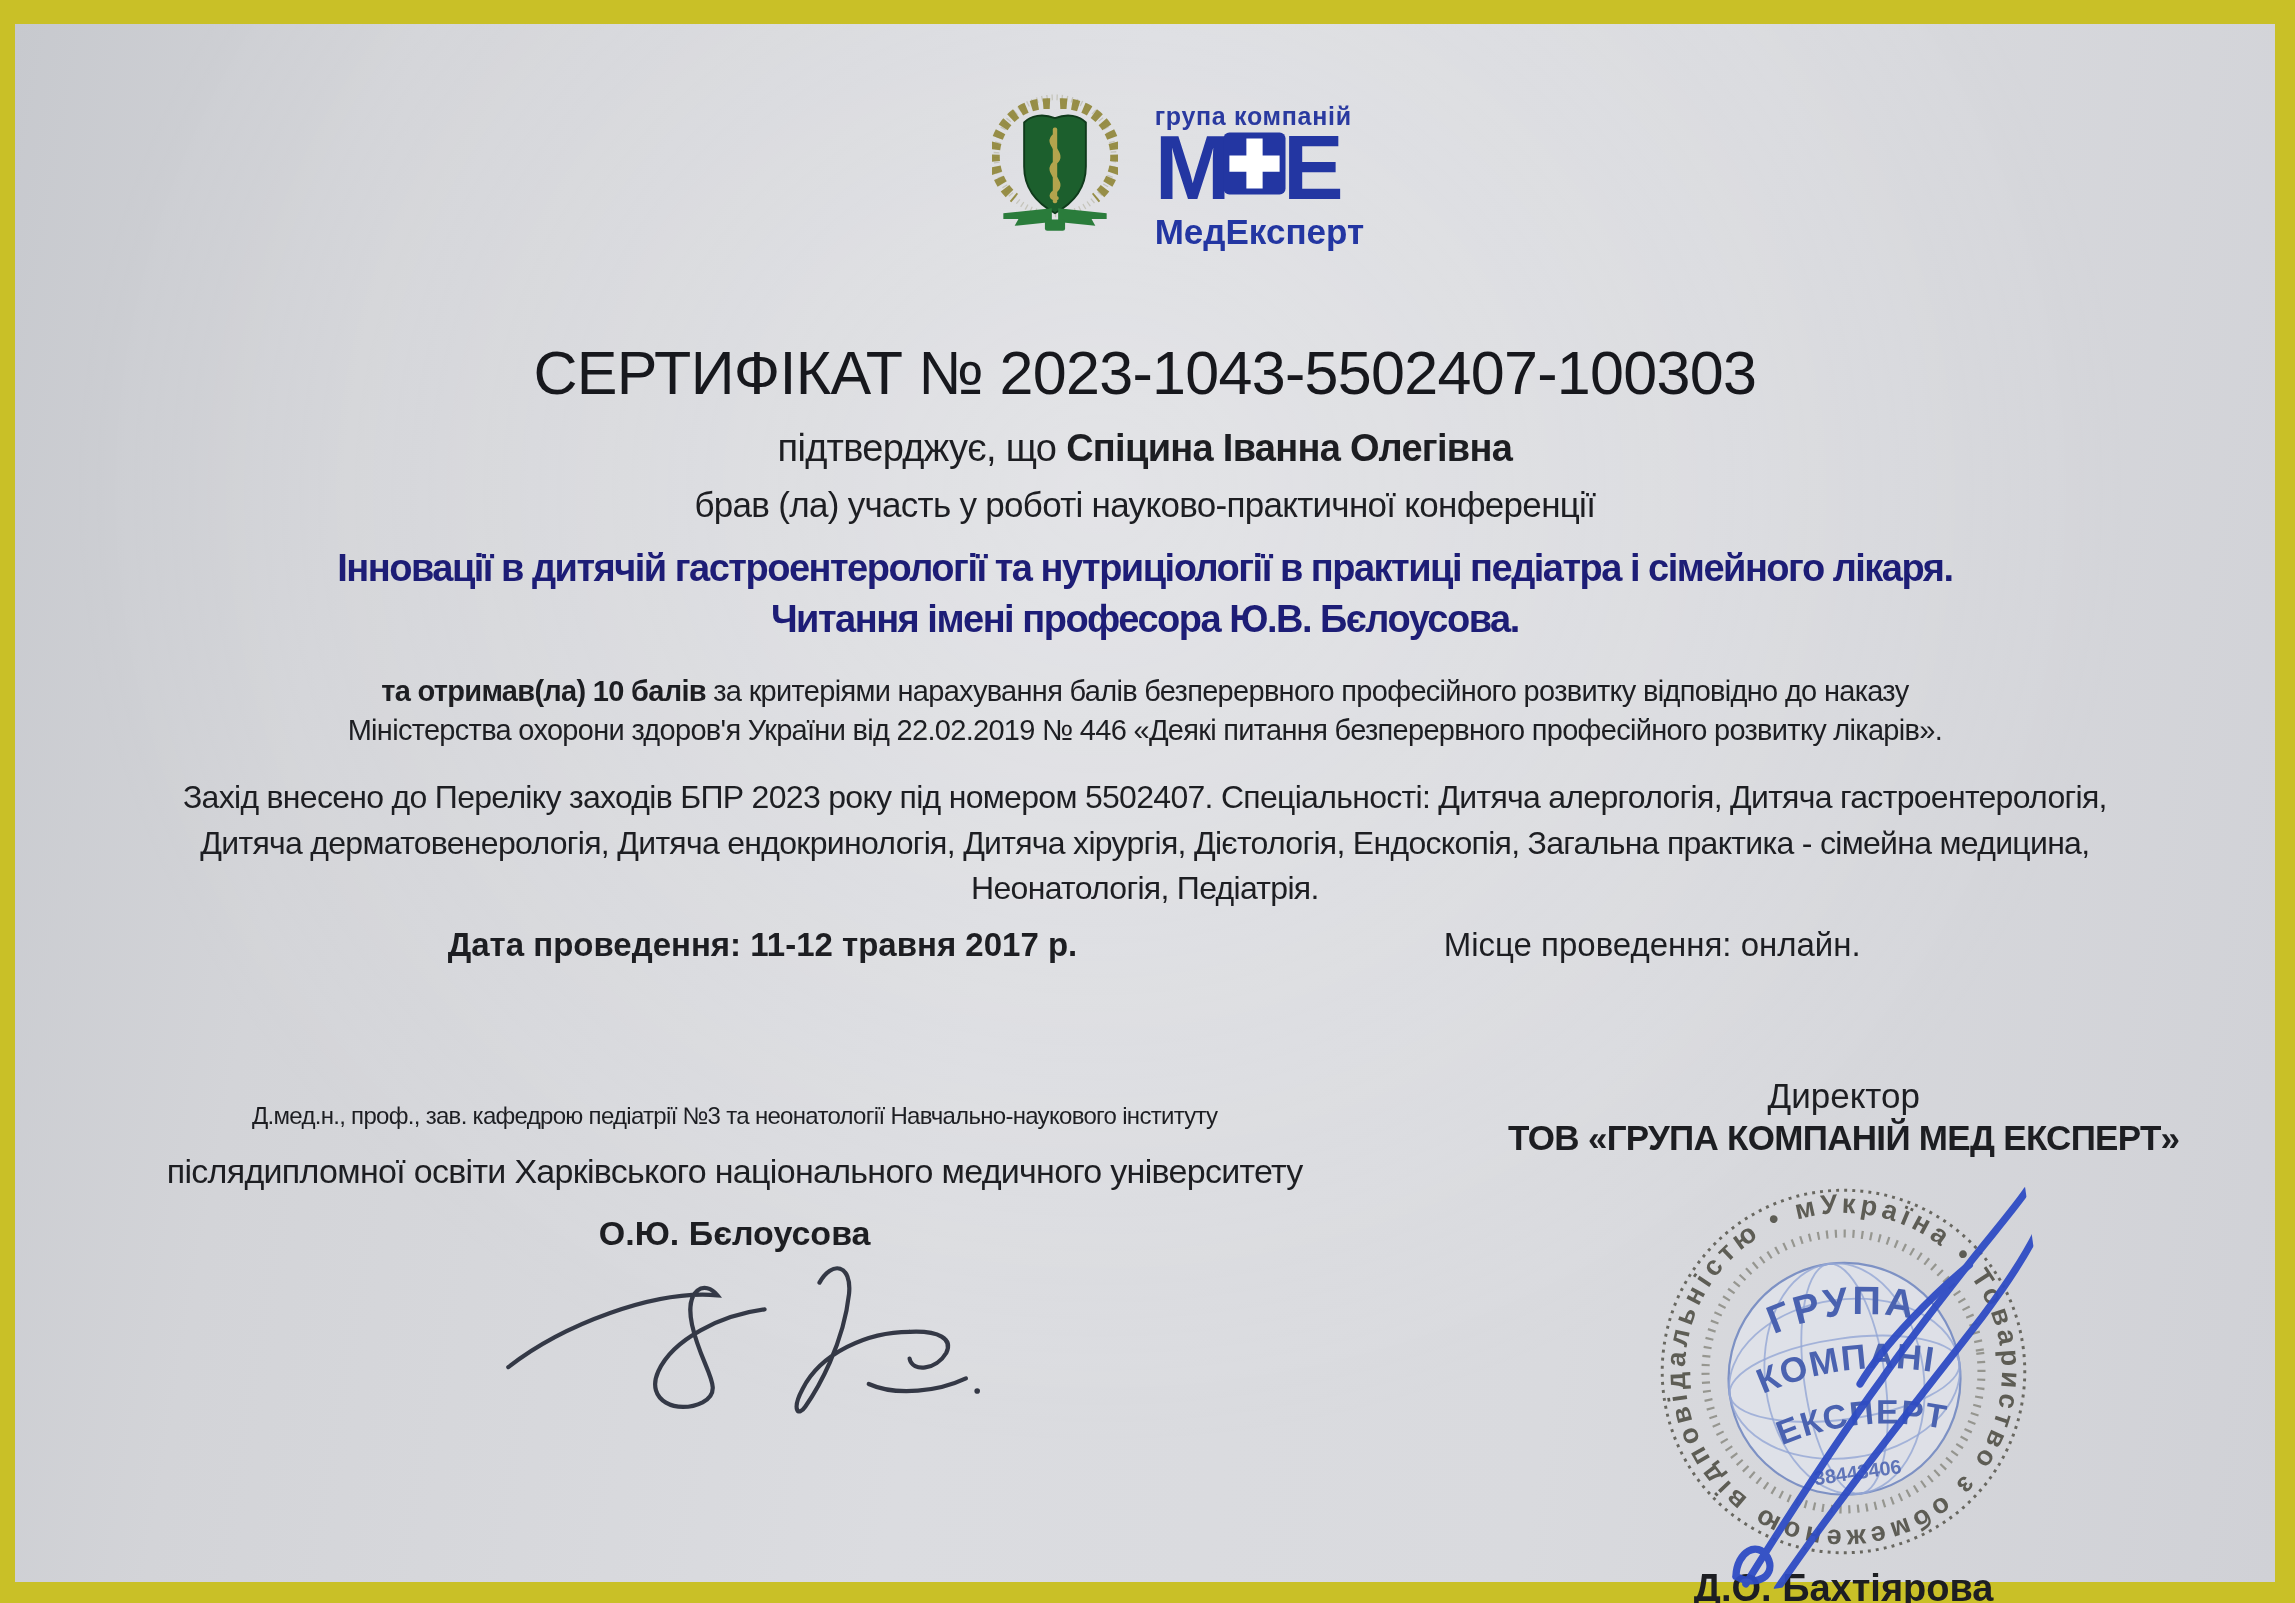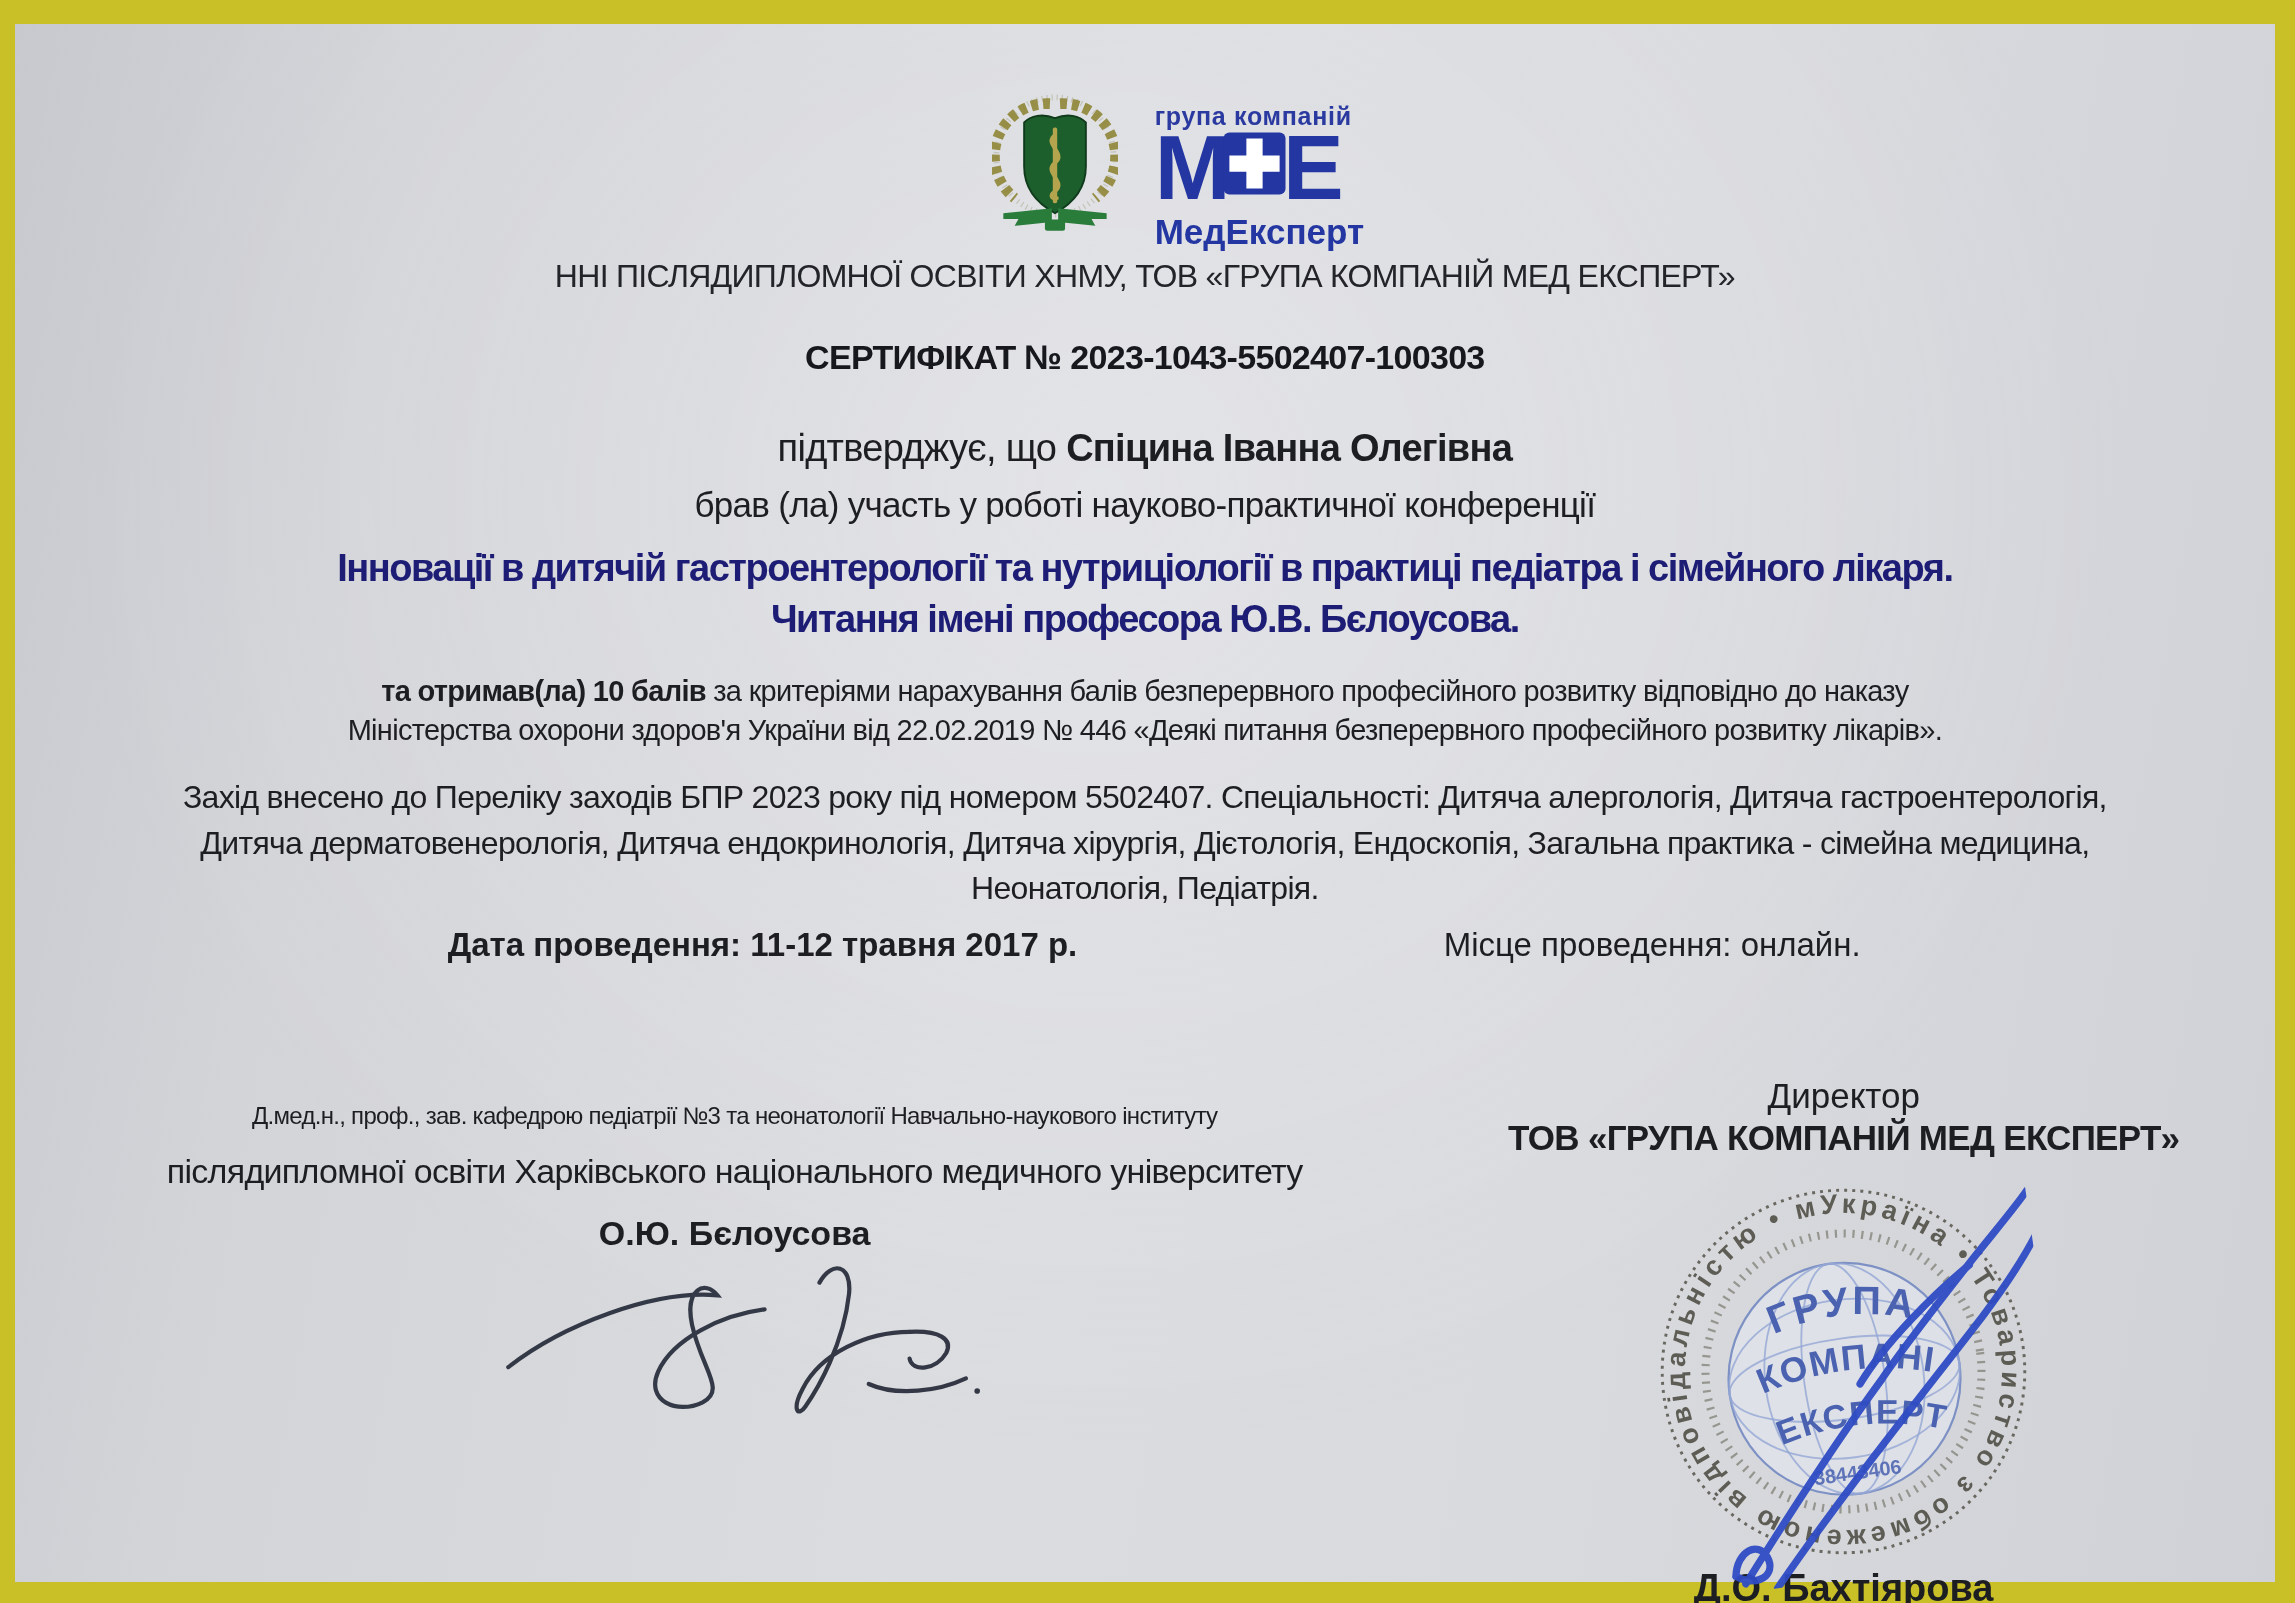--- a/index.html
+++ b/index.html
@@ -23,21 +23,21 @@
   .emblem { position:absolute; left:977px; top:65px; }
   .melogo { position:absolute; left:1140px; top:78px; width:309px; }
   .me-tagline { font-size:25px; font-weight:bold; color:#2a3aa0; letter-spacing:0.7px; }
   .me-row { display:flex; align-items:center; gap:0px; margin-top:0px; }
   .me-letter { font-size:91px; font-weight:bold; color:#2336a2; line-height:0.82; letter-spacing:-3.7px; }
   .me-cross { margin:0 -4.4px; position:relative; top:-4.4px; }
   .me-word { font-size:35px; font-weight:bold; color:#2336a2; margin-top:7px; letter-spacing:0px; }
 
   
   .org       { top:234px; font-size:32px; letter-spacing:-0.7px; color:#232429; }
-  .certnum   { top:314px; font-size:34px; font-weight:bold; letter-spacing:-0.7px; color:#17181d; }
+  .certnum   { top:314px; font-size:61px; font-weight:normal; letter-spacing:-0.7px; color:#17181d; }
   .confirm   { top:403px; font-size:38px; letter-spacing:-0.7px; }
   .particip  { top:461px; font-size:35px; letter-spacing:-0.7px; }
   .etitle1   { top:523px; font-size:38px; font-weight:bold; color:#1d1d76; letter-spacing:-1.5px; }
   .etitle2   { top:574px; font-size:38px; font-weight:bold; color:#1d1d76; letter-spacing:-1.5px; }
   .points1   { top:651px; font-size:29px; letter-spacing:-0.7px; }
   .points2   { top:690px; font-size:29px; letter-spacing:-0.7px; }
   .reg1      { top:755px; font-size:32px; letter-spacing:-0.7px; }
   .reg2      { top:801px; font-size:32px; letter-spacing:-0.7px; }
   .reg3      { top:846px; font-size:32px; letter-spacing:-0.7px; }
   .daterow   { position:absolute; top:902px; left:0; right:0; font-size:33px; white-space:nowrap; }
@@ -80,21 +80,20 @@
       <span class="me-letter">М</span>
       <svg class="me-cross" width="65" height="65" viewBox="0 0 88 88">
         <rect x="2" y="2" width="84" height="84" rx="8" fill="#2336a2"></rect>
         <path d="M33,10 h22 v23 h23 v22 h-23 v23 h-22 v-23 h-23 v-22 h23 z" fill="#ffffff"></path>
       </svg>
       <span class="me-letter">Е</span>
     </div>
     <div class="me-word">МедЕксперт</div>
   </div>
 
-  <div class="center org">ННІ ПІСЛЯДИПЛОМНОЇ ОСВІТИ ХНМУ, ТОВ «ГРУПА КОМПАНІЙ МЕД ЕКСПЕРТ»</div>
 
   <div class="center certnum">СЕРТИФІКАТ № 2023-1043-5502407-100303</div>
 
   <div class="center particip">брав (ла) участь у роботі науково-практичної конференції</div>
 
   <div class="center confirm">
     <span>підтверджує, що </span><span class="b">Спіцина Іванна Олегівна</span>
   </div>
 
   <div class="center etitle1">Інновації в дитячій гастроентерології та нутриціології в практиці педіатра і сімейного лікаря.</div>

